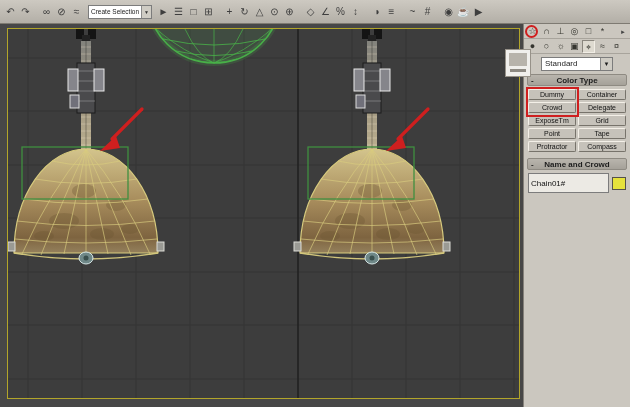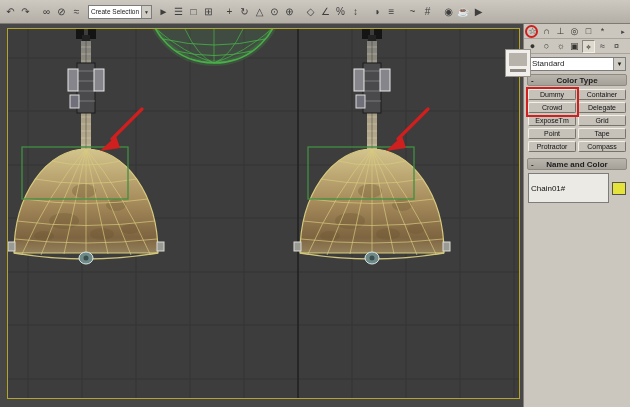--- a/index.html
+++ b/index.html
@@ -42,36 +42,36 @@
     background:var(--panel-bg,#cbc7bf); border-left:1px solid #85817a; color:#1d1d1d; }
   .tabs-row { position:relative; display:flex; align-items:center; height:15px; padding:1px 2px 0; gap:1px;
     border-bottom:1px solid #a8a49c; }
   .tab-icon { width:13px; height:13px; font-size:9px; line-height:13px; text-align:center; color:#35352f; }
   .tab-config { margin-left:auto; font-size:6px; color:#444; width:10px; text-align:center; }
   .anno-ring { position:absolute; left:1px; top:1px; width:13px; height:13px;
     border:2px solid var(--annotation-red,#cf1f1f); border-radius:50%; }
   .cats-row { display:flex; align-items:center; height:15px; padding:1px 2px; gap:1px; border-bottom:1px solid #a8a49c; }
   .cat-icon { width:13px; height:13px; font-size:9px; line-height:13px; text-align:center; color:#35352f; }
   .cat-icon.pressed { background:#dedad0; border:1px solid; border-color:#8a867e #f2eee6 #f2eee6 #8a867e; }
-  .dropdown { position:relative; margin:3px 4px 2px; height:14px; background:#fff; border:1px solid #7c7c7c;
+  .dropdown { position:relative; margin:3px 17px 2px; height:14px; background:#fff; border:1px solid #7c7c7c;
     font-size:8px; line-height:12px; padding-left:3px; }
   .dropdown .dd-arrow { position:absolute; right:0; top:0; width:12px; height:12px; background:#cfccc4;
     border-left:1px solid #8a8a8a; font-size:6px; line-height:12px; text-align:center; }
   .rollout-header { position:relative; margin:3px 3px 0; height:12px;
     background:linear-gradient(var(--rollout-header-bg,#b9b5ad),#a5a199);
     border:1px solid #8e8a82; border-radius:2px; font-size:8px; font-weight:bold; text-align:center; line-height:11px; }
   .rollout-header .minus { position:absolute; left:3px; }
   .btn-grid { position:relative; display:grid; grid-template-columns:1fr 1fr; gap:2px; padding:3px 4px; }
   .obj-btn { height:11px; background:var(--button-bg,#c6c2ba); border:1px solid;
     border-color:#f4f0e8 #77736b #77736b #f4f0e8; border-radius:2px;
     font-size:7px; line-height:10px; text-align:center; color:#111; overflow:hidden; white-space:nowrap; }
   .red-box { position:absolute; left:2px; top:1px; width:53px; height:30px;
     border:2px solid var(--annotation-red,#cf1f1f); pointer-events:none; }
   .name-row { display:flex; gap:3px; padding:3px 4px; align-items:center; }
-  .name-input { flex:1; height:30px; background:#eceae4; border:1px solid #7c7c7c; font-size:8px; padding:0 2px;
+  .name-input { flex:1; height:20px; background:#eceae4; border:1px solid #7c7c7c; font-size:8px; padding:0 2px;
     font-family:inherit; min-width:0; color:#111; }
   .color-swatch { width:14px; height:13px; background:var(--name-swatch-yellow,#e6e23c); border:1px solid #55524a; }
 
   
   .thumb-popup { position:absolute; left:505px; top:49px; width:26px; height:28px;
     background:#f0efec; border:1px solid #979289; z-index:10; }
   .thumb-inner { margin:3px; height:13px; background:#b7b3ab; }
   .thumb-line { margin:2px 4px 0; height:3px; background:#8d8982; }
 </style>
 </head>
@@ -230,21 +230,21 @@
       <div class="obj-btn">Grid</div>
       <div class="obj-btn">Point</div>
       <div class="obj-btn">Tape</div>
       <div class="obj-btn">Protractor</div>
       <div class="obj-btn">Compass</div>
       <div class="red-box"></div>
     </div>
 
     <div class="rollout-header">
       <span class="minus">-</span>
-      <span>Name and Color</span>
+      <span>Name and Crowd</span>
     </div>
 
     <div class="name-row">
       <input class="name-input" value="Chain01#" style="">
       <div class="color-swatch"></div>
     </div>
   </div>
 
   <div class="thumb-popup">
     <div class="thumb-inner"></div>

